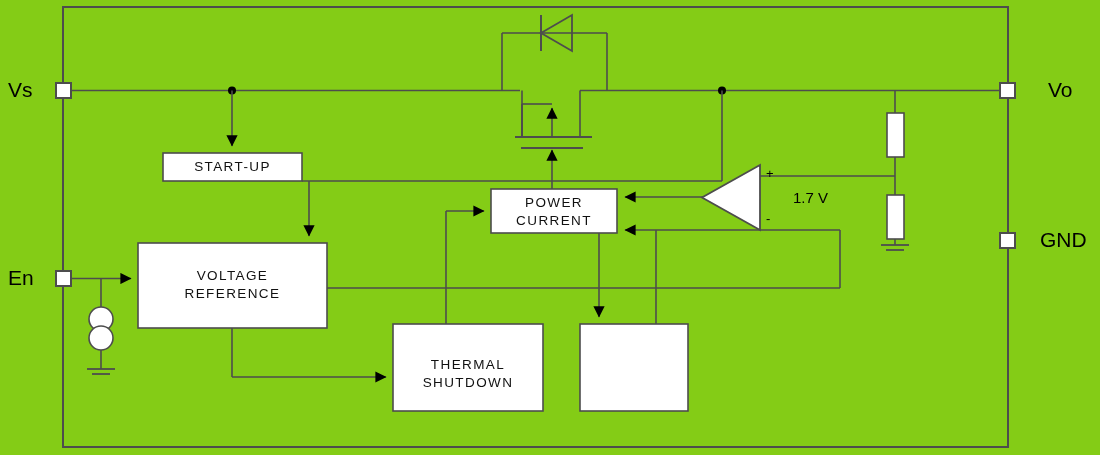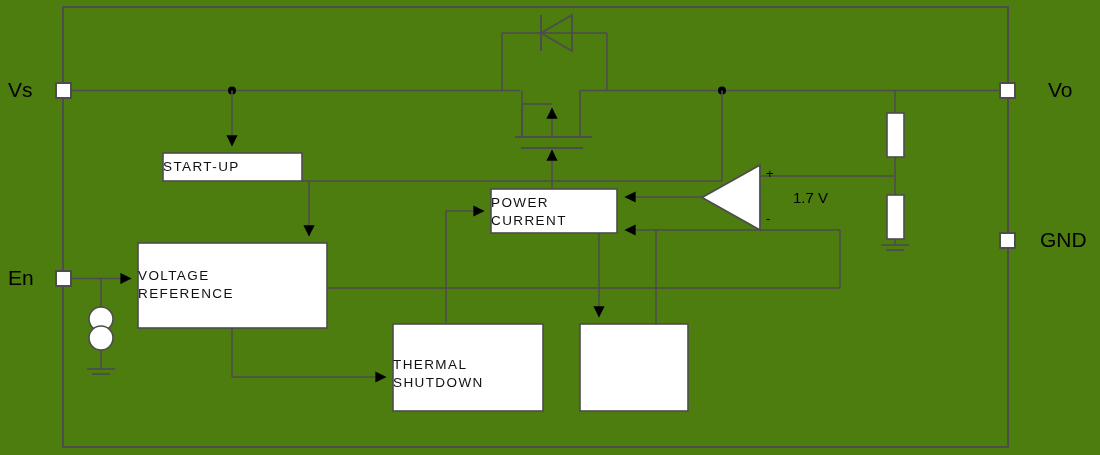--- a/index.html
+++ b/index.html
@@ -1,21 +1,21 @@
 <!DOCTYPE html>
 <html><head>
 <meta charset="utf-8">
 <style>
   html,body{margin:0;padding:0;background:#ffffff;}
-  #root{position:relative;width:1100px;height:455px;background:#4d7c0f;
+  #root{position:relative;width:1100px;height:455px;background:#84cc16;
         font-family:"Liberation Sans",sans-serif;overflow:hidden;}
   svg{position:absolute;left:0;top:0;}
   .pinlabel{position:absolute;font-size:21px;color:#000;font-family:"Liberation Sans",sans-serif;white-space:nowrap;}
   .blocklabel{position:absolute;font-size:13.5px;letter-spacing:1.4px;color:#111;
-              text-align:left;font-family:"Liberation Sans",sans-serif;line-height:18px;white-space:pre-line;}
+              text-align:center;font-family:"Liberation Sans",sans-serif;line-height:18px;white-space:pre-line;}
   .vlabel{position:absolute;font-size:15px;color:#000;font-family:"Liberation Sans",sans-serif;}
   .sign{position:absolute;font-size:13px;color:#000;font-family:"Liberation Sans",sans-serif;}
 </style>
 </head>
 <body>
 
 <div id="root">
 
   <svg width="1100" height="455">
     <defs>

